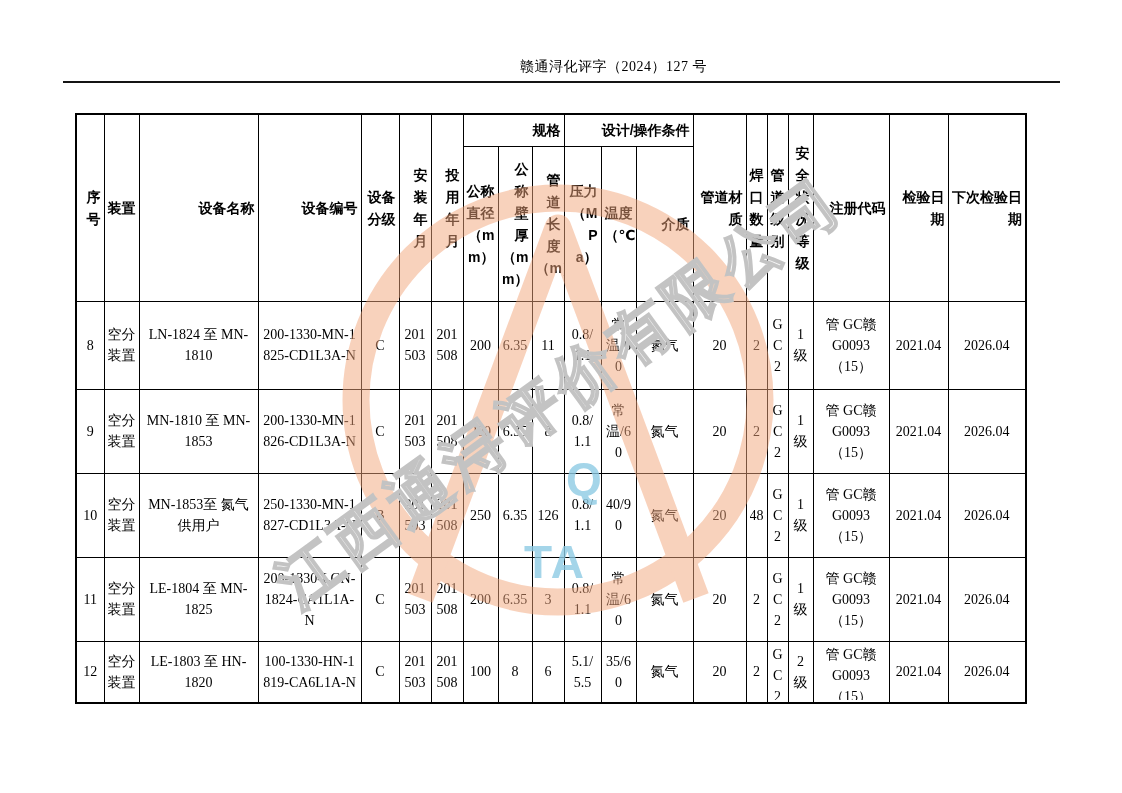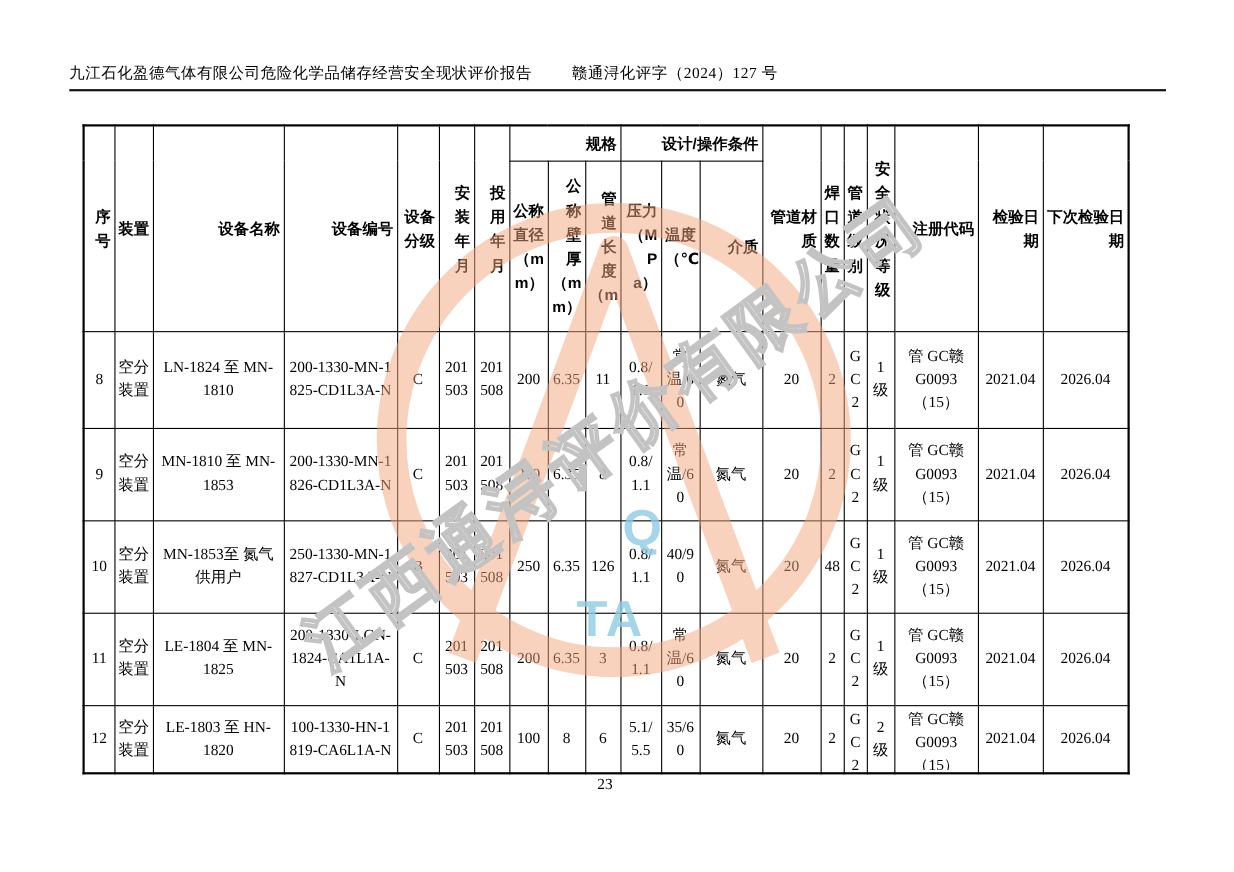--- a/index.html
+++ b/index.html
@@ -33,21 +33,20 @@
   .wm-text{position:absolute;left:560px;top:392px;transform:translate(-50%,-50%) rotate(-36deg);
         font-family:"Liberation Sans","DejaVu Sans",sans-serif;font-weight:bold;font-size:62px;
         white-space:nowrap;letter-spacing:6px;color:rgba(205,205,205,0.16);
         -webkit-text-stroke:2px var(--wmgray,#c3c3c3);}
 </style>
 </head>
 <body>
 
 <div class="page">
 
-  <span class="report-title">九江石化盈德气体有限公司危险化学品储存经营安全现状评价报告</span>
   <span class="doc-number">赣通浔化评字（2024）127 号</span>
   <div class="header-rule"></div>
 
   <table class="eq" id="eq-table">
       <colgroup>
         <col style="width:28px">
         <col style="width:35px">
         <col style="width:119px">
         <col style="width:103px">
         <col style="width:38px">
@@ -414,14 +413,13 @@
       <g fill="none" style="opacity:.5;stroke:var(--ring,#f2a67c)">
         <circle cx="558" cy="400" r="202" stroke-width="27"></circle>
         <path d="M420 598 L558 228 L696 598" stroke-width="27" stroke-linejoin="round"></path>
       </g>
     </svg>
     <div class="wm-q">Q</div>
     <div class="wm-ta">TA</div>
     <div class="wm-text">江西通浔评价有限公司</div>
   </div>
 
-  <div class="page-num">23</div>
 </div>
 
 </body></html>

